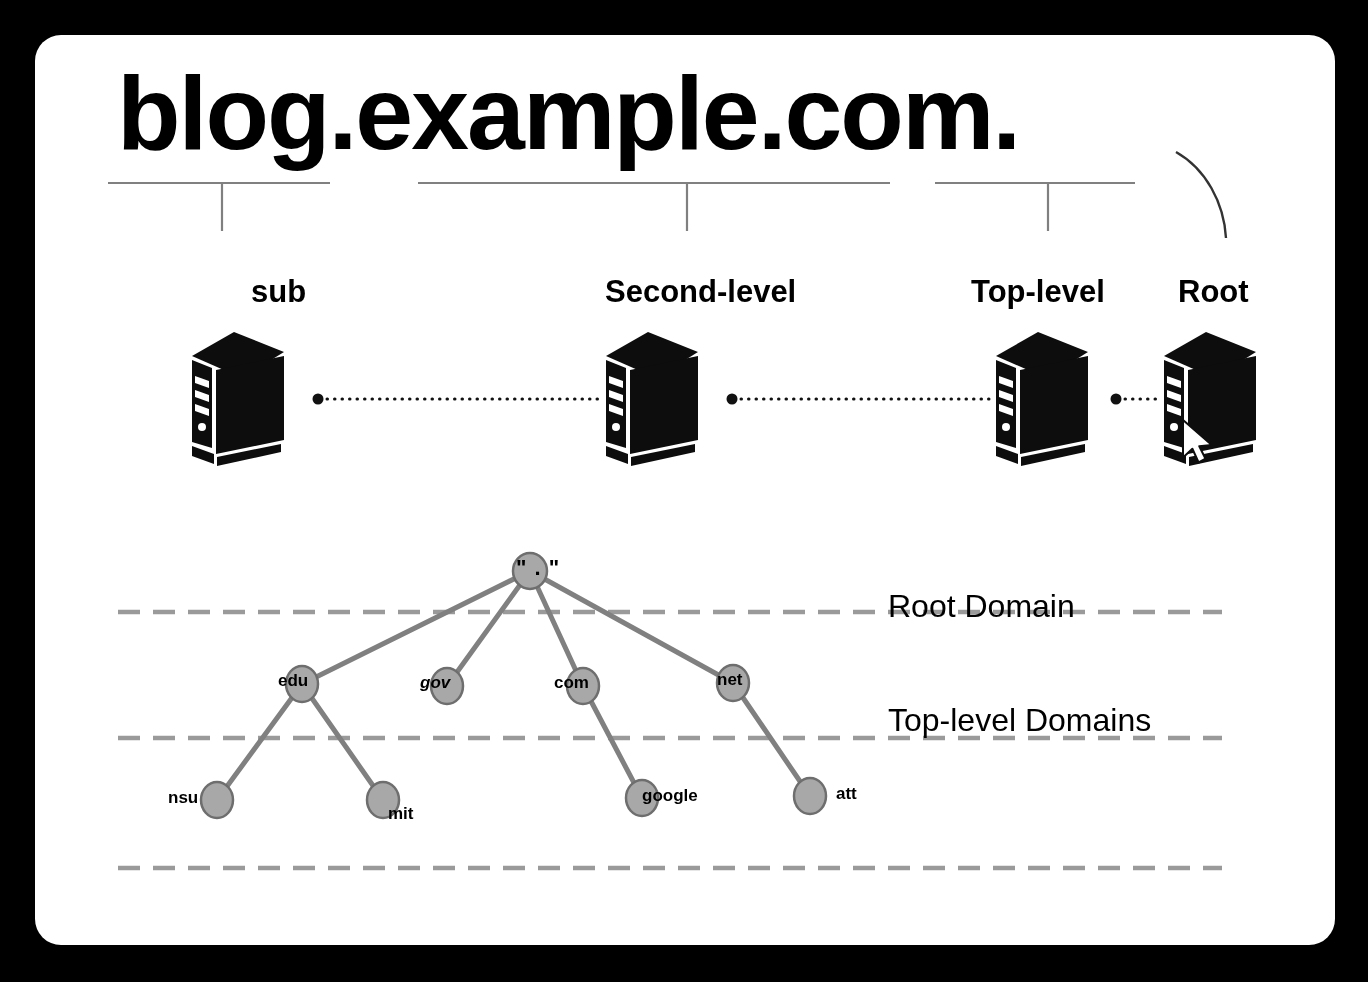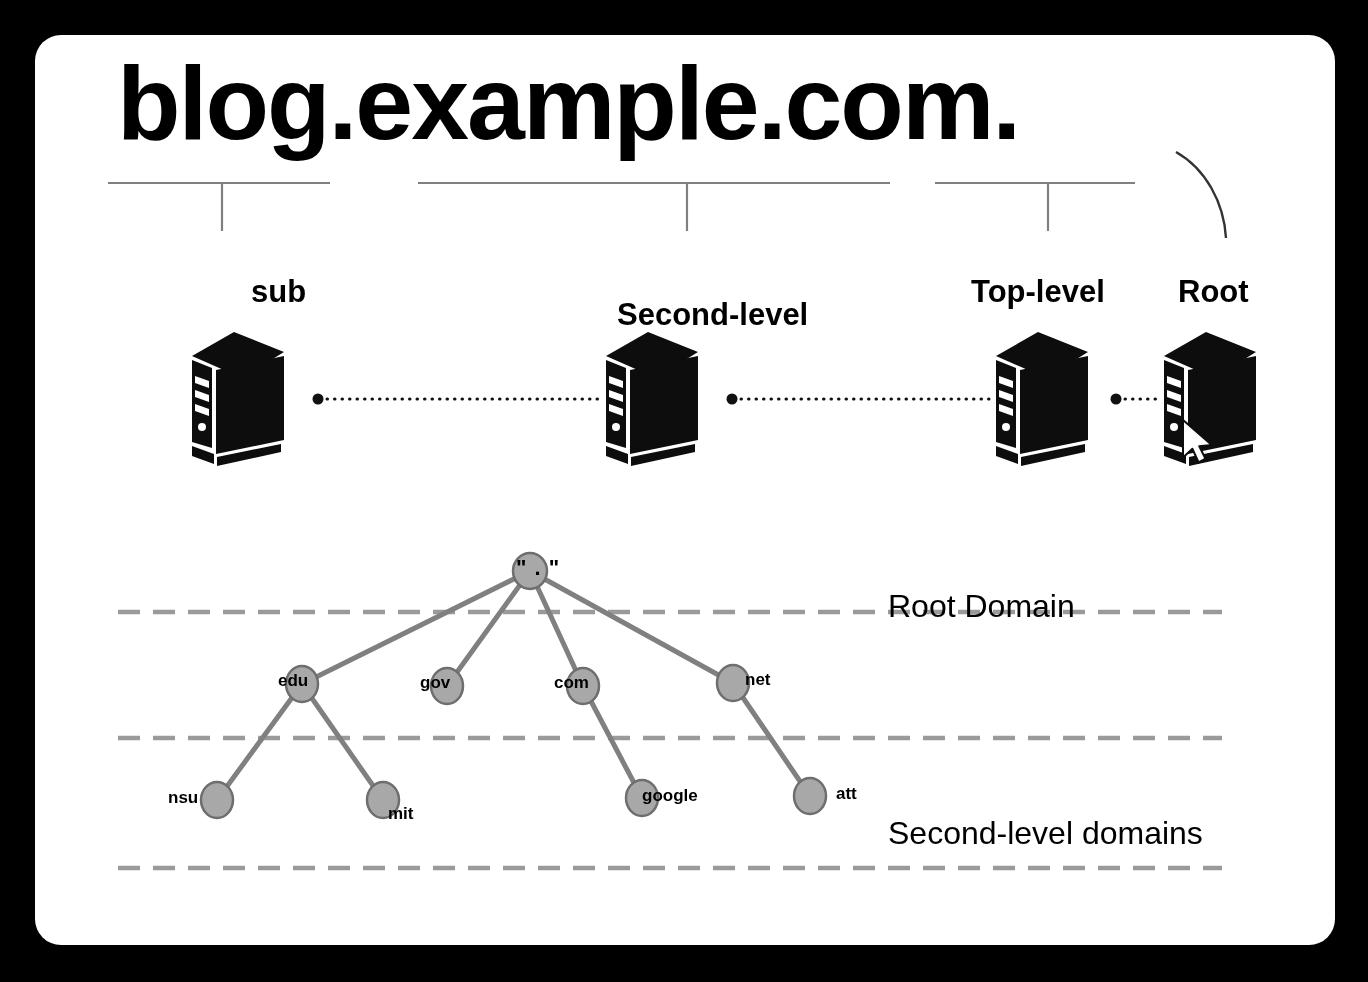--- a/index.html
+++ b/index.html
@@ -65,21 +65,21 @@
     letter-spacing: 1px;
   }
 </style>
 </head>
 <body>
 
 <div id="stage">
   <div id="card">
 
     <div>
-      <div class="txt fqdn-title" style="left: 82px; top: 16px;">blog.example.com.</div>
+      <div class="txt fqdn-title" style="left: 82px; top: 26px;">blog.example.com.</div>
 
       <svg id="fqdn-svg" width="1300" height="260" viewBox="0 0 1300 260">
         <g stroke="#808080" stroke-width="2.2" fill="none">
 
           <g>
             <line x1="73" y1="148" x2="295" y2="148"></line>
             <line x1="187" y1="148" x2="187" y2="196"></line>
           </g>
 
           <g>
@@ -90,21 +90,21 @@
           <g>
             <line x1="900" y1="148" x2="1100" y2="148"></line>
             <line x1="1013" y1="148" x2="1013" y2="196"></line>
           </g>
         </g>
 
         <path d="M 1141 117 C 1171 134, 1189 168, 1191 203" stroke="#333333" stroke-width="2.4" fill="none"></path>
       </svg>
 
       <div class="txt bracket-label" style="left: 216px; top: 239px;">sub</div>
-      <div class="txt bracket-label" style="left: 582px; top: 239px; margin-top: 23px;">Second-level</div>
+      <div class="txt bracket-label" style="left: 570px; top: 239px;">Second-level</div>
       <div class="txt bracket-label" style="left: 936px; top: 239px;">Top-level</div>
       <div class="txt bracket-label" style="left: 1143px; top: 239px;">Root</div>
     </div>
 
     <svg id="servers-svg" width="1300" height="910" viewBox="0 0 1300 910" style="pointer-events:none;">
       <defs>
         <g id="server-tower">
 
           <path d="M 4 26 L 46 2 L 96 22 L 54 48 Z" fill="#0d0d0d"></path>
 
@@ -185,26 +185,26 @@
 
       <ellipse cx="182" cy="765" rx="16" ry="18" fill="#a8a8a8" stroke="#6e6e6e" stroke-width="2.5"></ellipse>
       <ellipse cx="348" cy="765" rx="16" ry="18" fill="#a8a8a8" stroke="#6e6e6e" stroke-width="2.5"></ellipse>
       <ellipse cx="607" cy="763" rx="16" ry="18" fill="#a8a8a8" stroke="#6e6e6e" stroke-width="2.5"></ellipse>
       <ellipse cx="775" cy="761" rx="16" ry="18" fill="#a8a8a8" stroke="#6e6e6e" stroke-width="2.5"></ellipse>
     </svg>
 
     <div class="txt root-quote-label" style="left: 481px; top: 520px;">" . "</div>
 
     <div class="txt tree-node-label" style="left: 243px; top: 636px;">edu</div>
-    <div class="txt tree-node-label" style="left: 385px; top: 638px;">gov</div>
+    <div class="txt tree-node-label" style="left: 385px; top: 638px; font-style: italic;">gov</div>
     <div class="txt tree-node-label" style="left: 519px; top: 638px;">com</div>
-    <div class="txt tree-node-label" style="left: 710px; top: 635px;">net</div>
+    <div class="txt tree-node-label" style="left: 682px; top: 635px;">net</div>
 
     <div class="txt tree-node-label" style="left: 133px; top: 753px;">nsu</div>
     <div class="txt tree-node-label" style="left: 353px; top: 753px; margin-top: 16px;">mit</div>
     <div class="txt tree-node-label" style="left: 607px; top: 751px; text-align: right;">google</div>
     <div class="txt tree-node-label" style="left: 773px; top: 749px; margin-left: 28px;">att</div>
 
     <div class="txt tier-label" style="left: 853px; top: 553px;">Root Domain</div>
-    <div class="txt tier-label" style="left: 853px; top: 780px;">Second-level domains</div>
+    <div class="txt tier-label" style="left: 853px; top: 667px;">Top-level Domains</div>
 
   </div>
 </div>
 
 </body></html>

